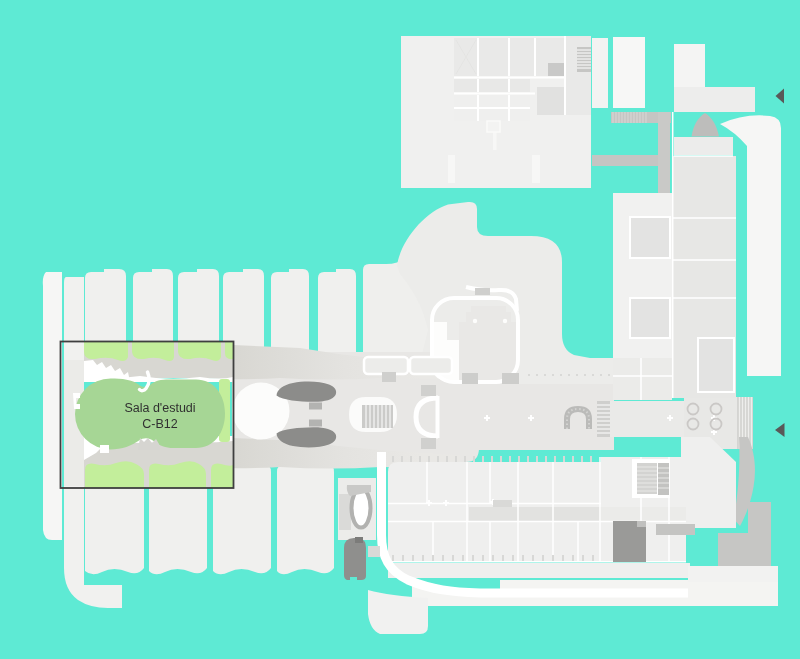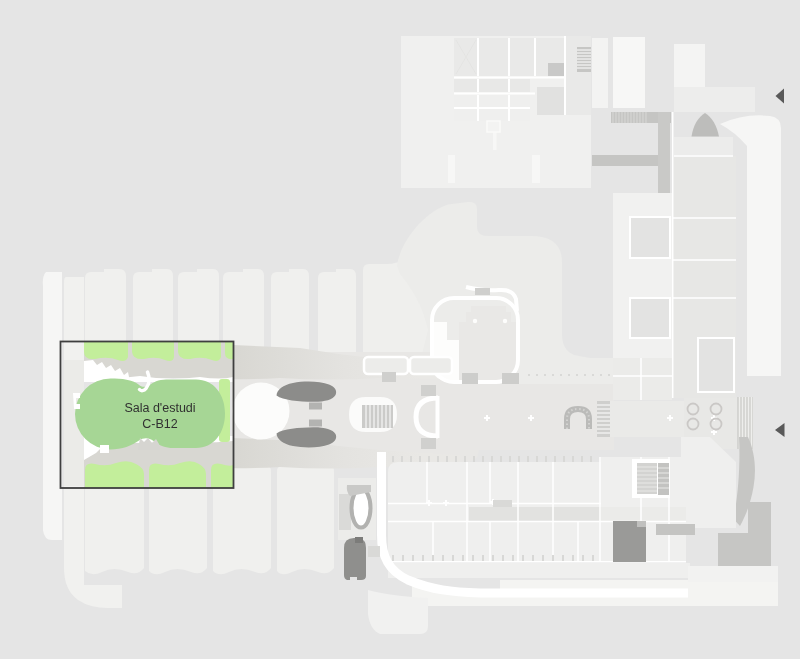--- a/index.html
+++ b/index.html
@@ -1,16 +1,16 @@
 <!DOCTYPE html>
 <html><head>
 <meta charset="utf-8">
 <style>
   html,body{margin:0;padding:0;background:#ffffff;}
-  #map{width:800px;height:659px;position:relative;overflow:hidden;background:#e5e5e5;}
+  #map{width:800px;height:659px;position:relative;overflow:hidden;background:#5eead4;}
   svg{display:block;}
   text{font-family:"Liberation Sans",sans-serif;}
 </style>
 </head>
 <body>
 <div id="map">
 <svg width="800" height="659" viewBox="0 0 800 659" xmlns="http://www.w3.org/2000/svg">
 <defs>
 <linearGradient id="bandgradT" x1="233" y1="0" x2="420" y2="0" gradientUnits="userSpaceOnUse">
   <stop offset="0" stop-color="#d8d7d2"></stop>

